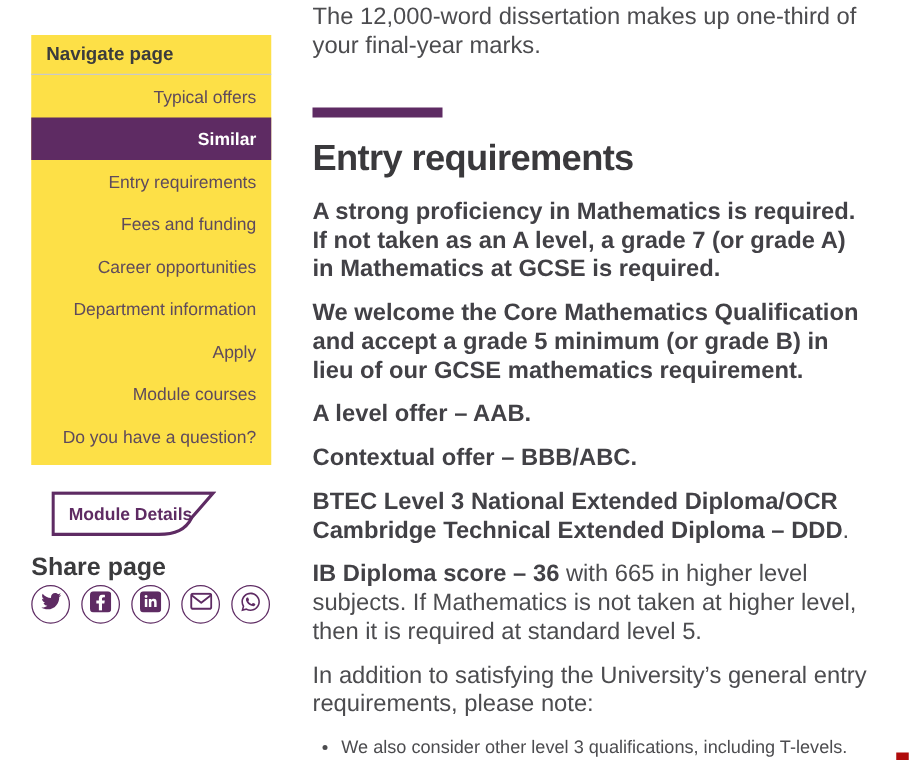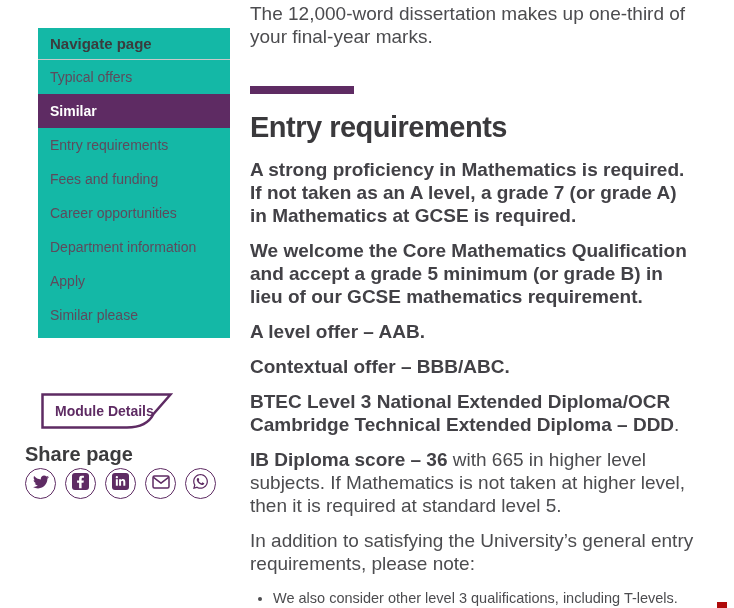--- a/index.html
+++ b/index.html
@@ -4,30 +4,30 @@
 <style>
   * { box-sizing: border-box; }
   html,body { margin:0; padding:0; }
   body {
     width:734px; height:608px; position:relative; overflow:hidden;
     background:#ffffff; font-family:"Liberation Sans", sans-serif;
     -webkit-font-smoothing:antialiased;
   }
 
   
-  .sidebar { position:absolute; left:38px; top:28px; width:192px; background:#14b8a6; padding-bottom:6px; }
+  .sidebar { position:absolute; left:25px; top:28px; width:192px; background:#fde047; padding-bottom:6px; }
   .sidebar-header {
     font-size:15px; font-weight:bold; color:#3b3b3d;
     padding:8px 12px 7px; line-height:16px;
     border-bottom:1px solid #c9c9c9;
   }
   ul.page-nav { list-style:none; margin:0; padding:0; }
   ul.page-nav li {
     font-size:14px; color:#5e4a5c; line-height:16px;
-    padding:9px 12px; cursor:pointer;
+    padding:9px 12px; cursor:pointer;text-align:right;
   }
   ul.page-nav li.active { background:#5e2b63; color:#ffffff; font-weight:bold; }
 
   
   .module-btn { position:absolute; left:41px; top:393px; width:132px; height:36px; cursor:pointer; }
   .module-btn svg { position:absolute; left:0; top:0; }
   .module-btn .label {
     position:absolute; left:14px; top:10px;
     font-size:14px; font-weight:bold; color:#5e2b63; white-space:nowrap;
   }
@@ -63,21 +63,22 @@
 <nav class="sidebar">
   <div class="sidebar-header">Navigate page</div>
   <ul class="page-nav">
       <li>Typical offers</li>
       <li class="active">Similar</li>
       <li>Entry requirements</li>
       <li>Fees and funding</li>
       <li>Career opportunities</li>
       <li>Department information</li>
       <li>Apply</li>
-      <li>Similar please</li>
+      <li>Module courses</li>
+      <li>Do you have a question?</li>
     </ul>
 </nav>
 
 <div class="module-btn">
   <svg width="132" height="36" viewBox="0 0 132 36">
     <path d="M1.5 1.5 L129.5 1.5 L112.5 21 C107.5 31 99 34.5 86 34.5 L1.5 34.5 Z" fill="#ffffff" stroke="#5e2b63" stroke-width="2.5" stroke-linejoin="miter"></path>
   </svg>
   <span class="label">Module Details</span>
 </div>
 

